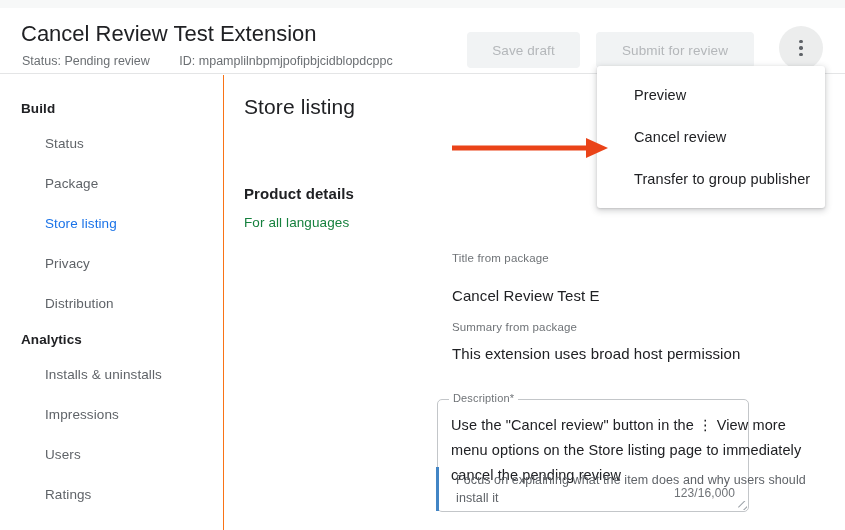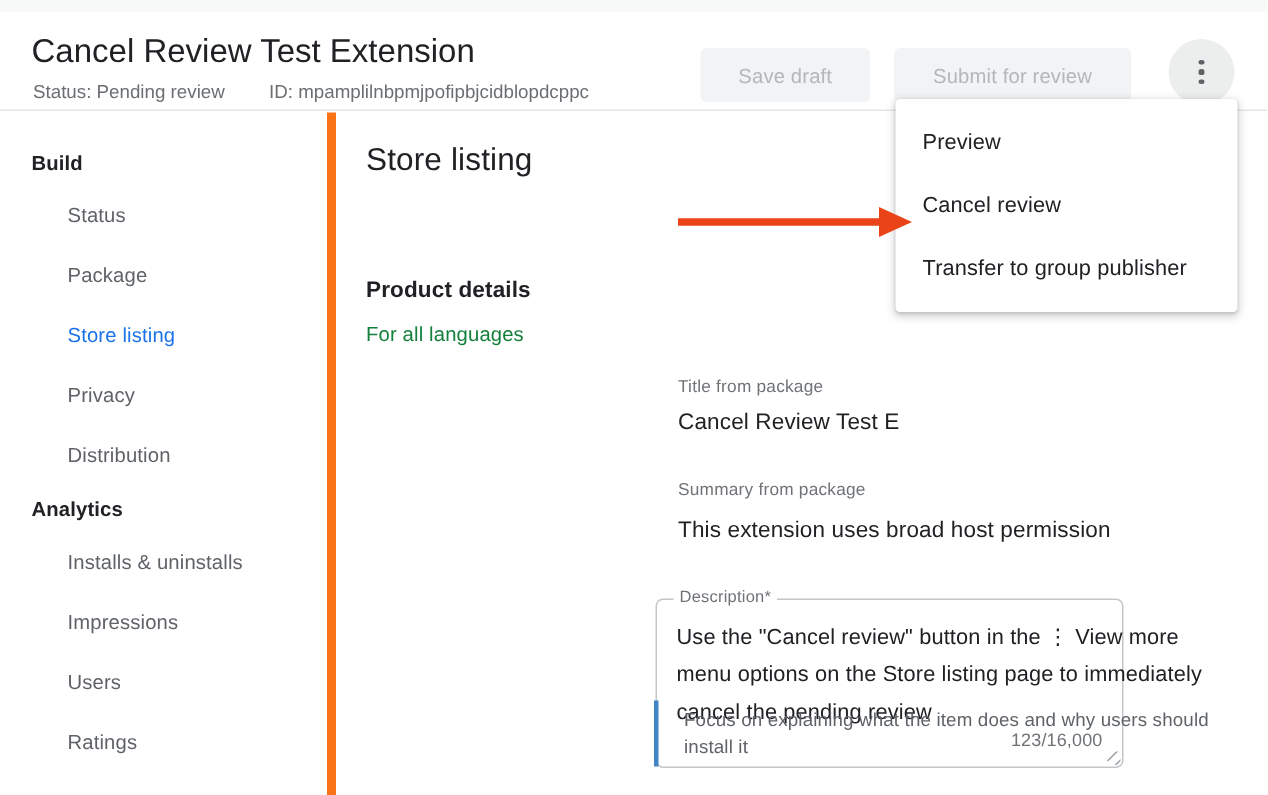--- a/index.html
+++ b/index.html
@@ -66,21 +66,21 @@
   }
   .kebab span {
     display: block; width: 3.5px; height: 3.5px; border-radius: 50%;
     background: #5f6368;
   }
 
   
   .sidebar {
     position: absolute; left: 0; top: 75px; width: 224px; height: 455px;
     background: #fff;
-    border-right: 6px solid #f97316;
+    border-right: 1px solid #f97316;
     padding-top: 18px;
   }
   .nav-section {
     font-size: 13.5px; font-weight: 700; color: #202124;
     padding: 8px 0 8px 21px; letter-spacing: .1px;
   }
   .nav-item {
     font-size: 13.5px; color: #5f6368;
     padding: 9px 0 9px 45px; letter-spacing: .1px;
     cursor: pointer; line-height: 22px;
@@ -107,21 +107,21 @@
 
   .field-label {
     font-size: 11.5px; color: #6f7377; letter-spacing: .15px;
   }
   .field-value {
     font-size: 15px; color: #202124; letter-spacing: .1px;
     white-space: nowrap;
   }
 
   #title-label   { position: absolute; left: 228px; top: 177px; }
-  #title-value   { position: absolute; left: 228px; top: 198px; }
+  #title-value   { position: absolute; left: 228px; top: 212px; }
   #summary-label { position: absolute; left: 228px; top: 246px; text-align: right; }
   #summary-value { position: absolute; left: 228px; top: 270px; }
 
   
   .desc-wrap {
     position: absolute; left: 213px; top: 324px;
     width: 312px; height: 113px;
   }
   .desc-box {
     position: absolute; inset: 0;
@@ -168,21 +168,21 @@
     position: absolute; left: 597px; top: 66px; width: 228px;
     background: #ffffff;
     border-radius: 3px;
     box-shadow: 0 2px 6px 1px rgba(60,64,67,.22), 0 1px 2px rgba(60,64,67,.16);
     padding: 8px 0;
     z-index: 50;
   }
   .menu-item {
     padding: 11px 0 11px 18px;
     font-size: 14.5px; color: #202124; letter-spacing: .1px;
-    cursor: pointer; white-space: nowrap; line-height: 20px;
+    cursor: pointer; white-space: nowrap; line-height: 20px; margin-left: 19px;
   }
 
   
   .arrow-annot {
     position: absolute; left: 450px; top: 135px;
     width: 160px; height: 26px; z-index: 60; pointer-events: none;
   }
 </style>
 </head>
 <body>

